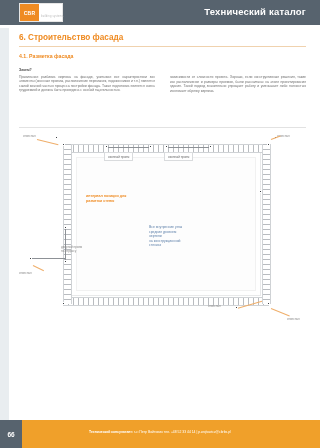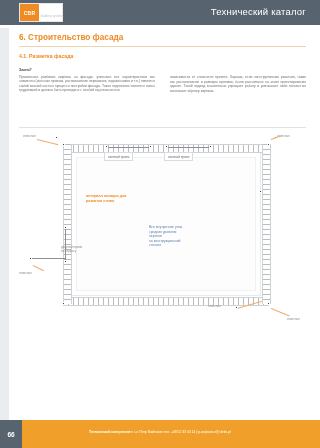--- a/index.html
+++ b/index.html
@@ -29,21 +29,21 @@
   }
   .logo-word{
     flex:1;position:relative;
   }
   .logo-word span{
     position:absolute;left:2px;bottom:3px;
     font-size:2.6px;color:#b9b9b9;letter-spacing:.2px;white-space:nowrap;
   }
   .header-title{
     position:absolute;right:14px;top:6px;
-    color:#ffffff;font-size:9.5px;font-weight:normal;letter-spacing:.2px;
+    color:#ffffff;font-size:9.5px;font-weight:bold;letter-spacing:.2px;
   }
   .header-strip{
     position:absolute;left:0;top:25px;width:320px;height:3px;background:#ffffff;
   }
   
   .gutter{
     position:absolute;left:0;top:28px;width:9px;height:392px;background:#e9edf0;
   }
   
   .section-title{

